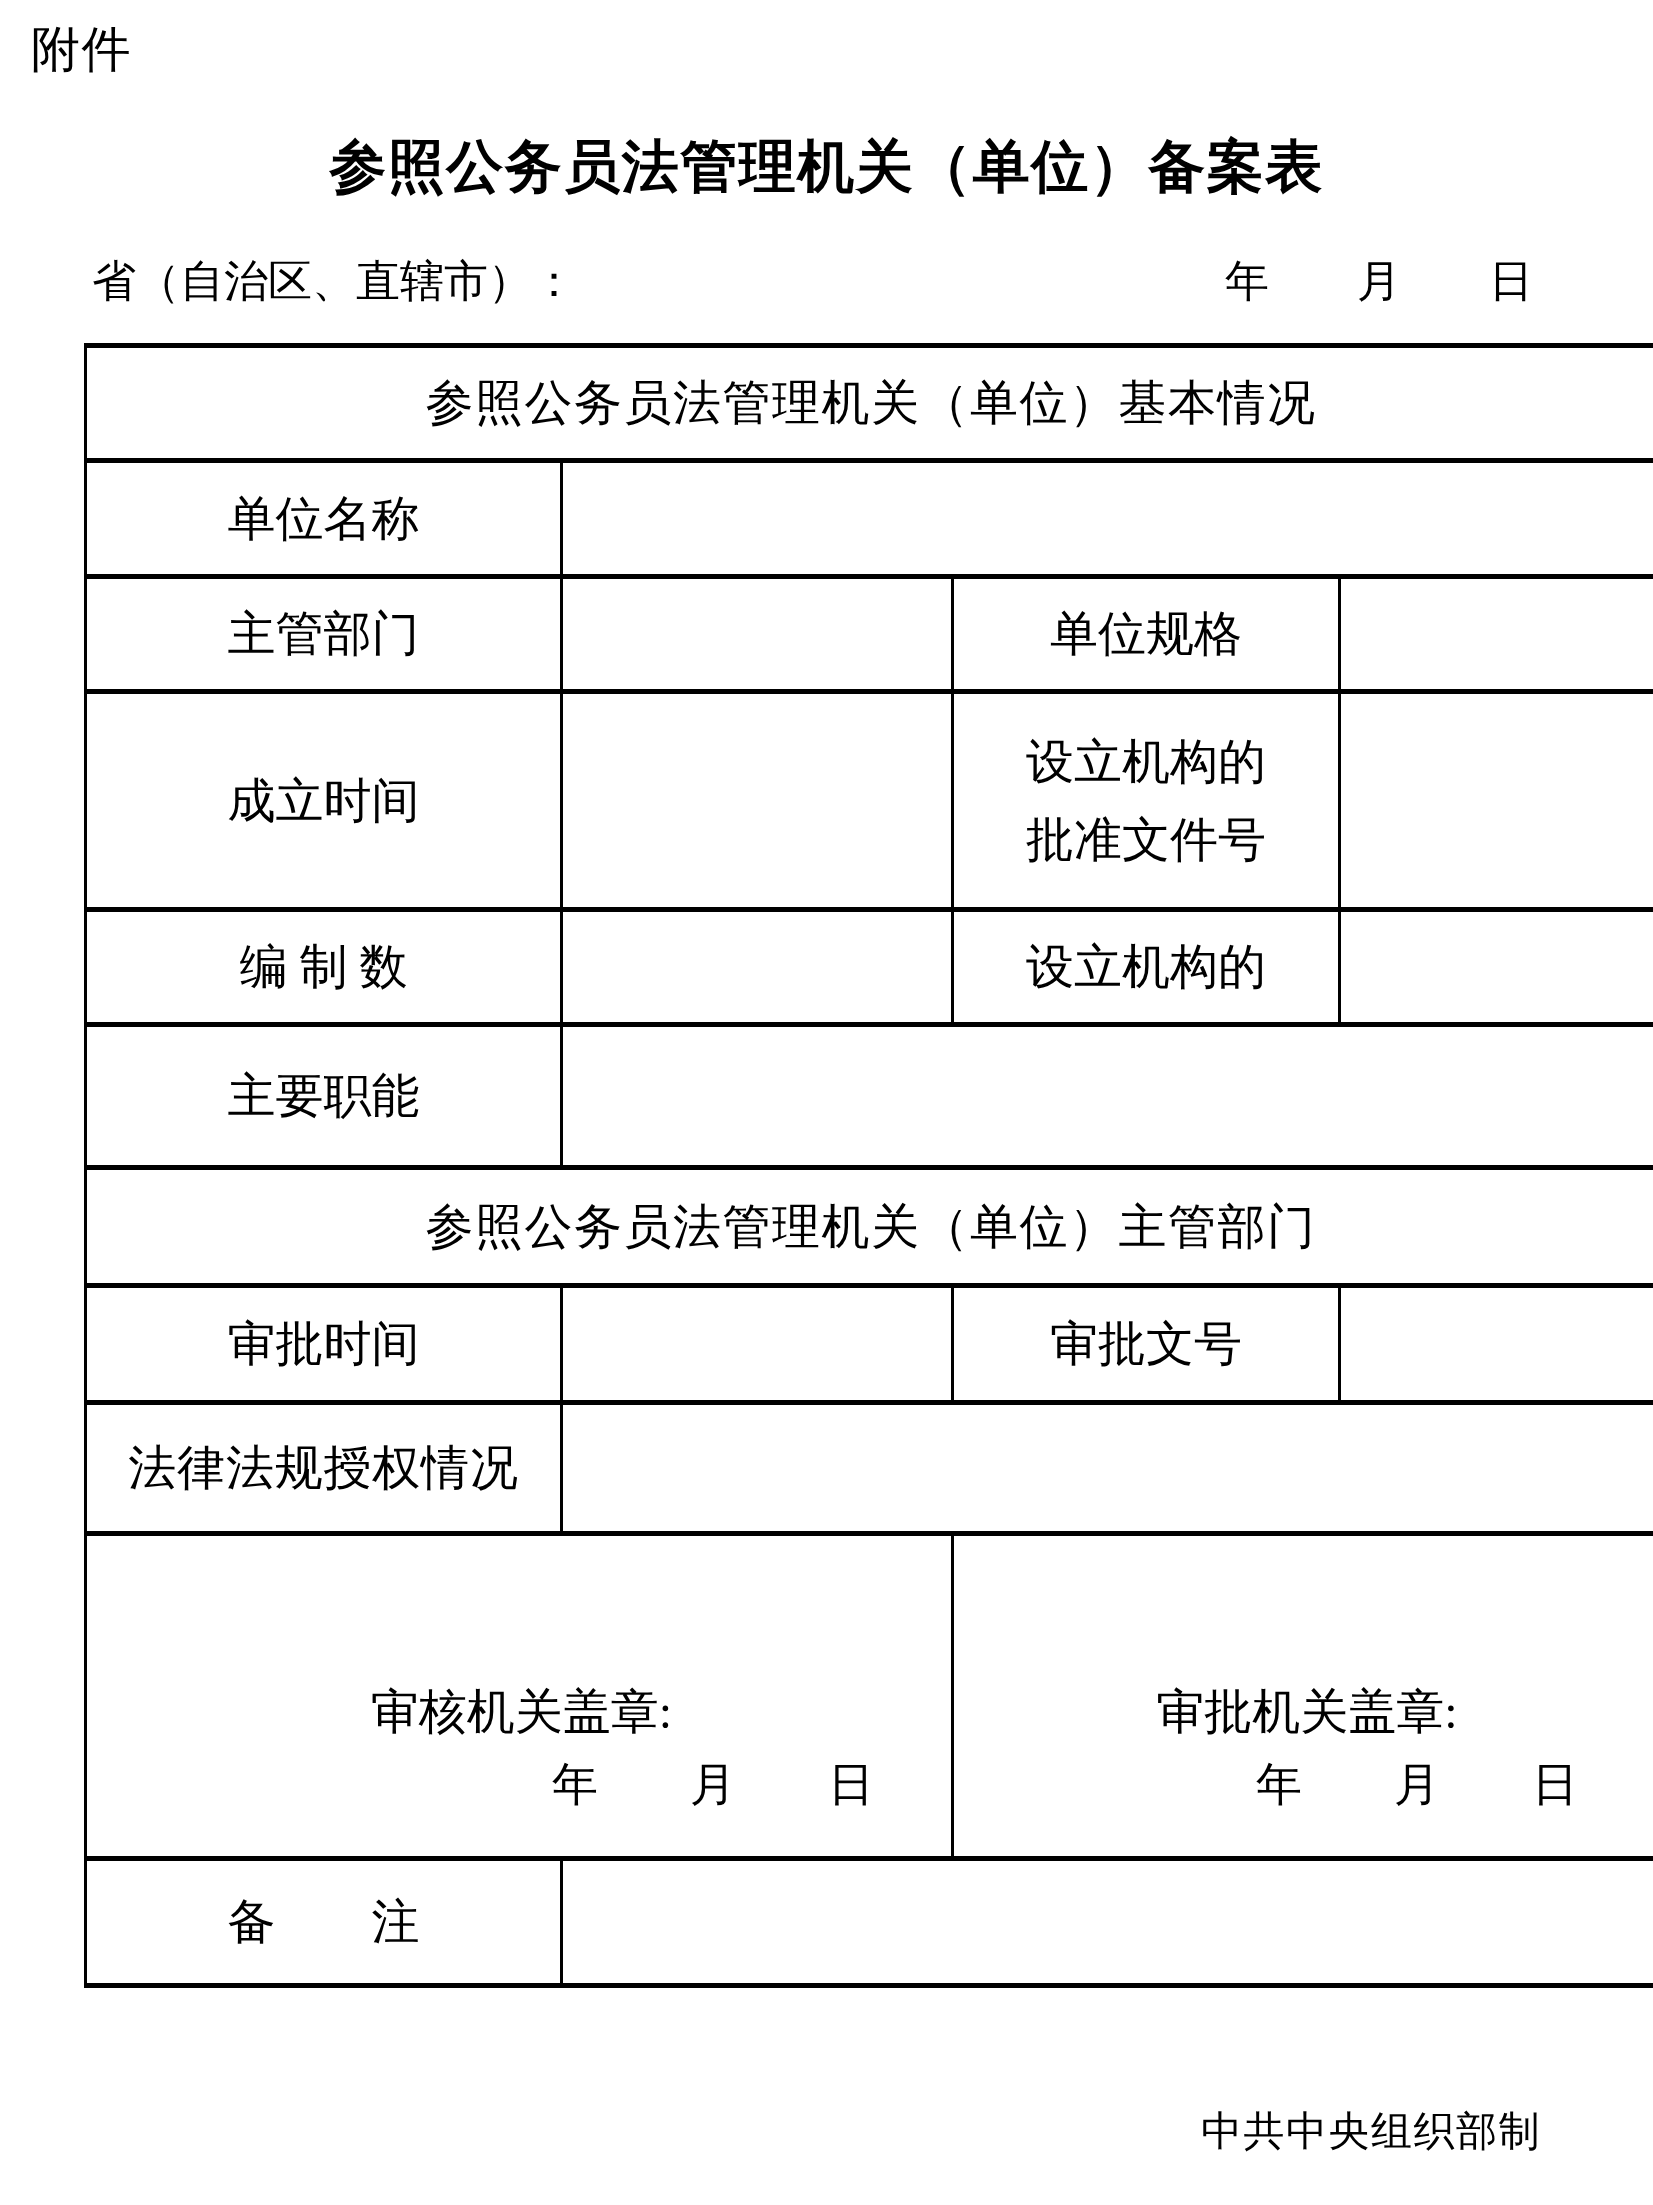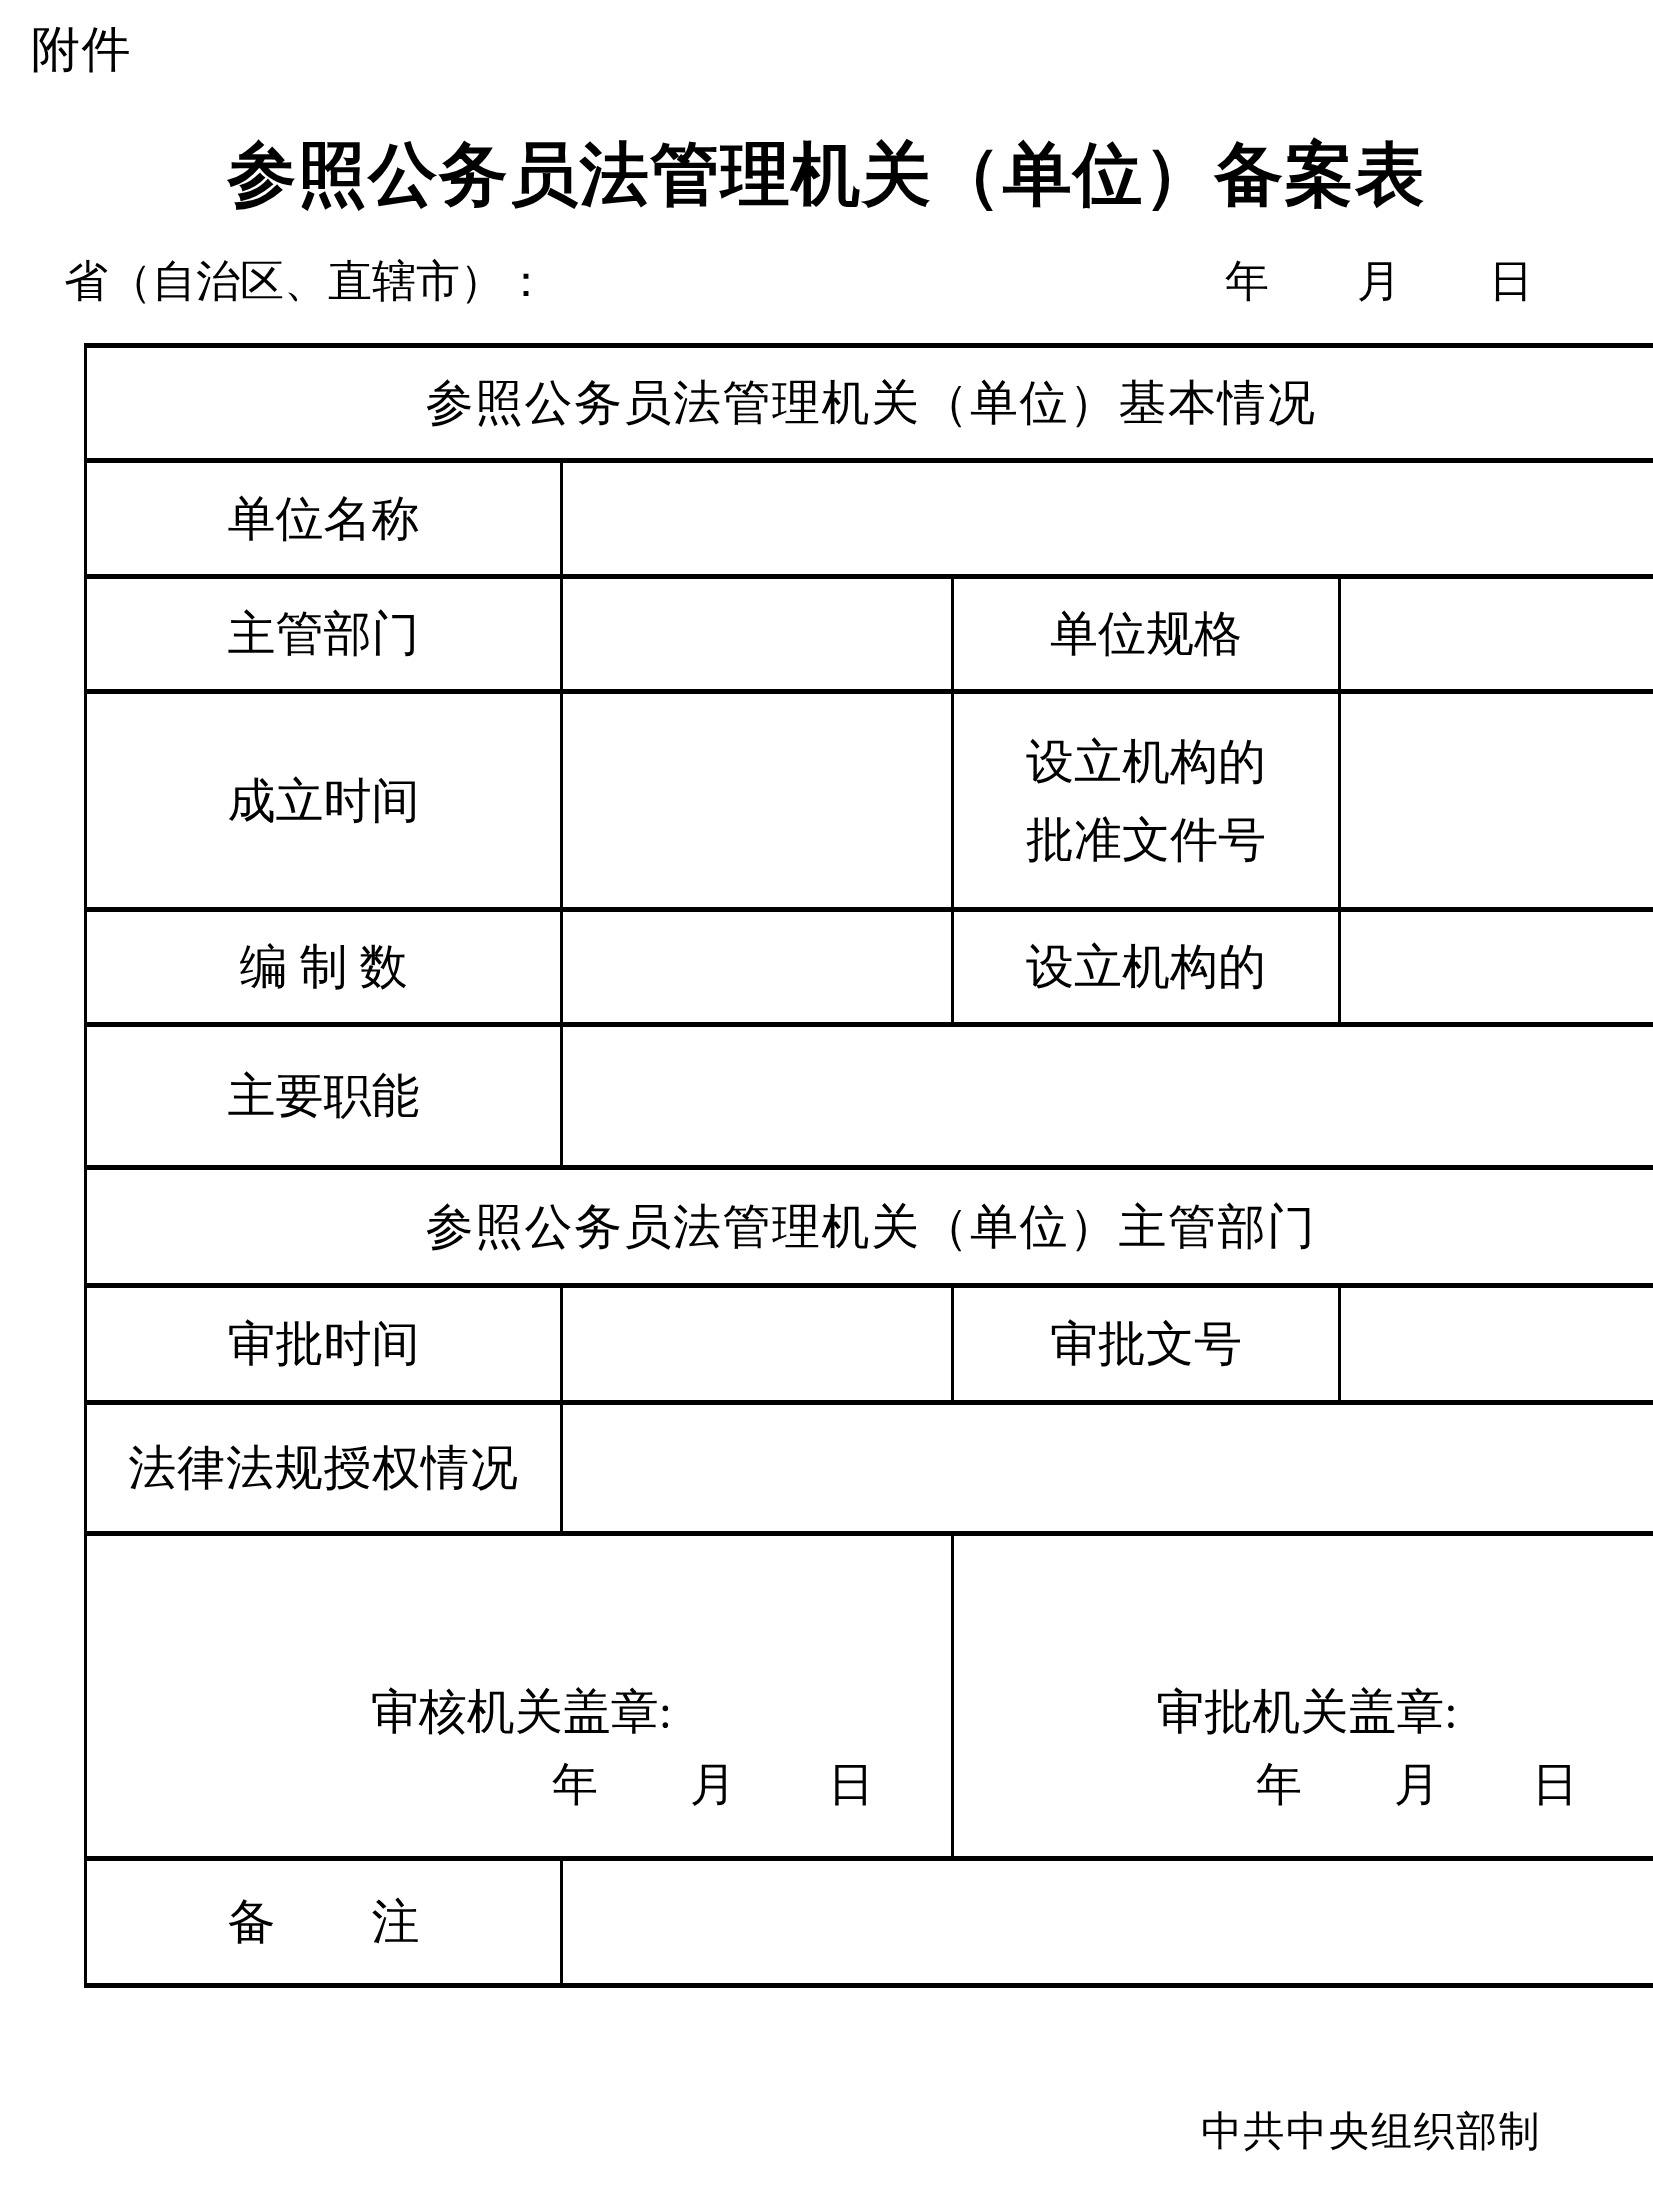--- a/index.html
+++ b/index.html
@@ -19,32 +19,32 @@
     font-size: 49px;
     font-family: "Liberation Sans", "DejaVu Sans", sans-serif;
     letter-spacing: 1.5px;
   }
   .title {
     position: absolute;
     left: 0;
     top: 129px;
     width: 100%;
     text-align: center;
-    font-size: 69px;
+    font-size: 57px;
     font-weight: bold;
     letter-spacing: 1.5px;
     line-height: 1.35;
   }
   .subtitle-row {
     position: absolute;
     left: 0;
     top: 253px;
     width: 100%;
     box-sizing: border-box;
-    padding-left: 64px;
+    padding-left: 92px;
     padding-right: 120px;
     display: flex;
     justify-content: space-between;
     align-items: baseline;
     font-size: 44px;
     line-height: 57px;
   }
   table.form {
     position: absolute;
     left: 40px;

